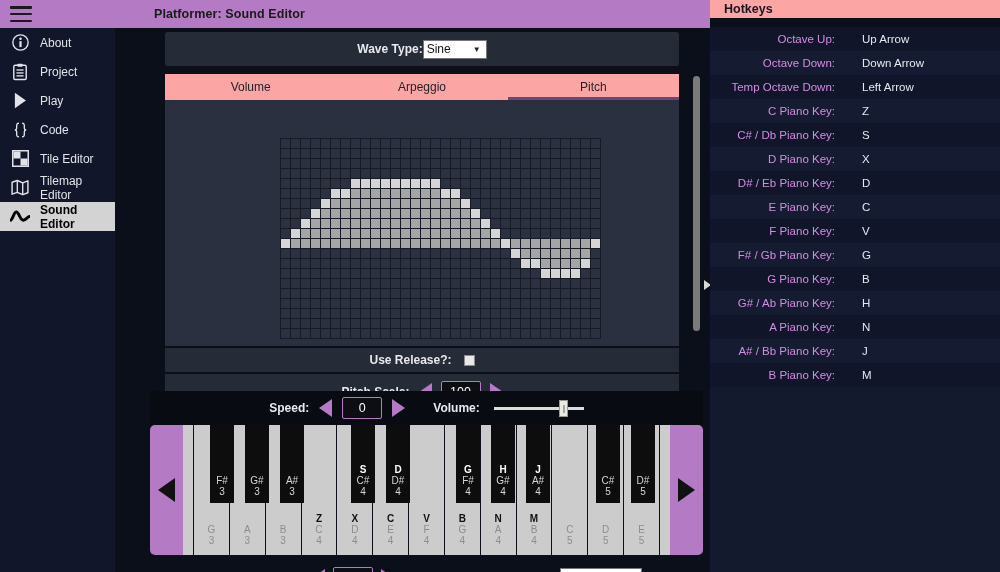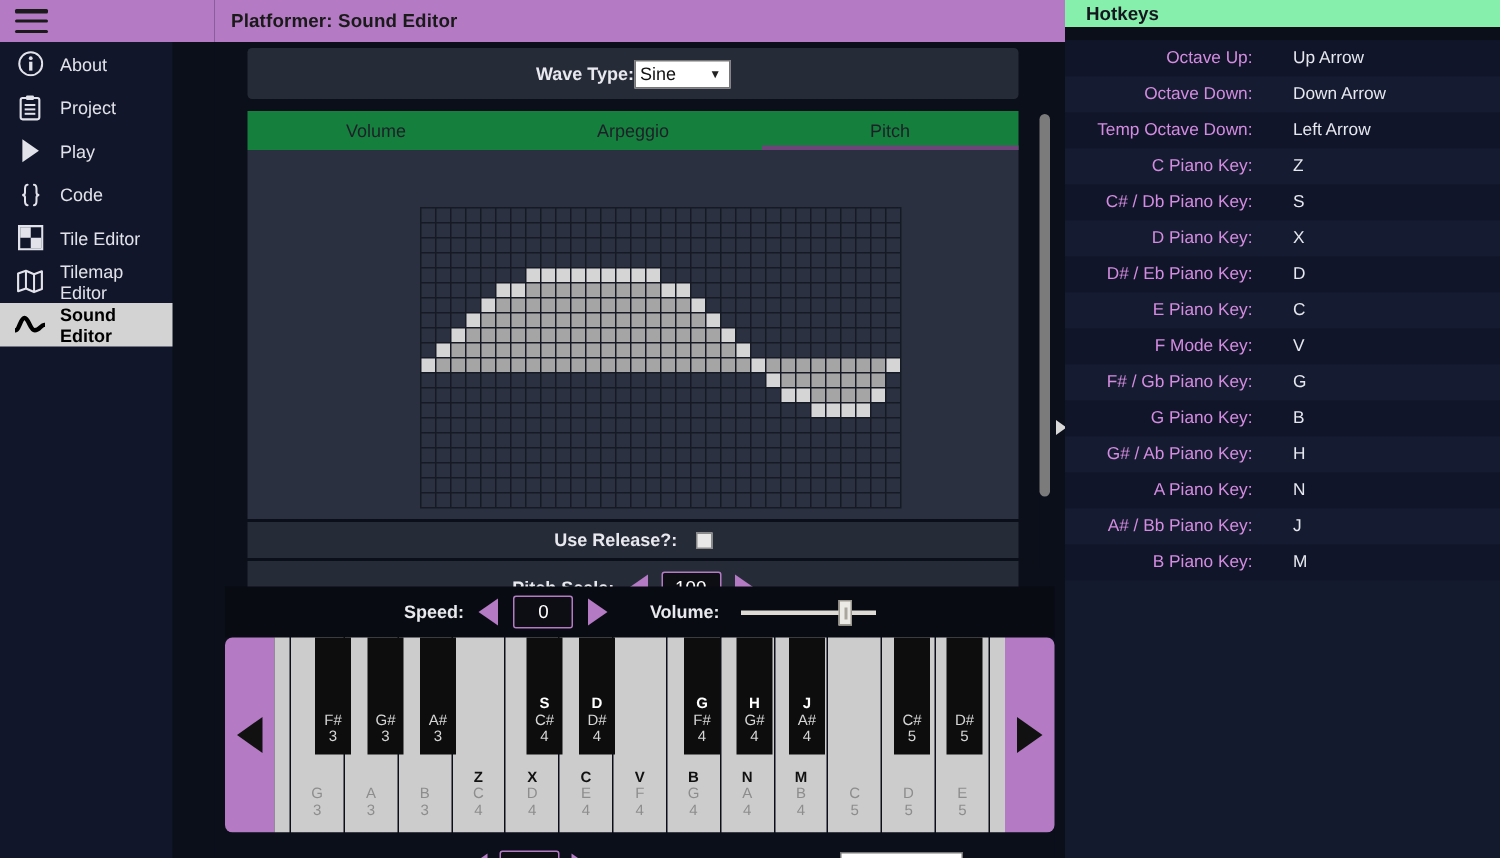--- a/index.html
+++ b/index.html
@@ -20,21 +20,21 @@
     justify-content: space-between; cursor: pointer; }
   .hamburger i { display: block; height: 2.5px; background: #1a1a1a; border-radius: 1px; }
 
   .title-bar {
     position: absolute; left: 143px; top: 0; width: 567px; height: 28px;
     background: #b47ac4; display: flex; align-items: center; padding-left: 11px;
     font-size: 12.5px; font-weight: bold; color: #1a1a1a; letter-spacing: .1px;
   }
   .hotkeys-header {
     position: absolute; left: 710px; top: 0; width: 290px; height: 18px;
-    background: #86efac; display: flex; align-items: center; padding-left: 14px;
+    background: #fca5a5; display: flex; align-items: center; padding-left: 14px;
     font-size: 12.5px; font-weight: bold; color: #16161e;
   }
 
   
   .sidebar {
     position: absolute; left: 0; top: 28px; width: 115px; height: 544px;
     background: #11162a;
   }
   .side-item {
     height: 29px; display: flex; align-items: center; padding-left: 9px;
@@ -67,21 +67,21 @@
   .sel-wrap { position: relative; display: inline-block; }
   .sel-wrap .arrow {
     position: absolute; right: 6px; top: 50%; transform: translateY(-45%);
     font-size: 8px; color: #222; pointer-events: none;
   }
   .sel-wave { width: 64px; }
   .sel-release { width: 82px; }
 
   .tabs {
     position: absolute; left: 22px; top: 46px; width: 514px; height: 26px;
-    background: #15803d; display: flex;
+    background: #fca5a5; display: flex;
   }
   .tab {
     flex: 1; display: flex; align-items: center; justify-content: center;
     font-size: 12px; color: #1f1f28; cursor: pointer; position: relative;
   }
   .tab.active::after {
     content: ""; position: absolute; left: 0; right: 0; bottom: 0;
     height: 3px; background: #6d4579;
   }
 
@@ -1155,21 +1155,21 @@
       </div>
       <div class="hk-row">
         <span class="hk-name">D# / Eb Piano Key:</span>
         <span class="hk-val">D</span>
       </div>
       <div class="hk-row">
         <span class="hk-name">E Piano Key:</span>
         <span class="hk-val">C</span>
       </div>
       <div class="hk-row">
-        <span class="hk-name">F Mode Key:</span>
+        <span class="hk-name">F Piano Key:</span>
         <span class="hk-val">V</span>
       </div>
       <div class="hk-row">
         <span class="hk-name">F# / Gb Piano Key:</span>
         <span class="hk-val">G</span>
       </div>
       <div class="hk-row">
         <span class="hk-name">G Piano Key:</span>
         <span class="hk-val">B</span>
       </div>

